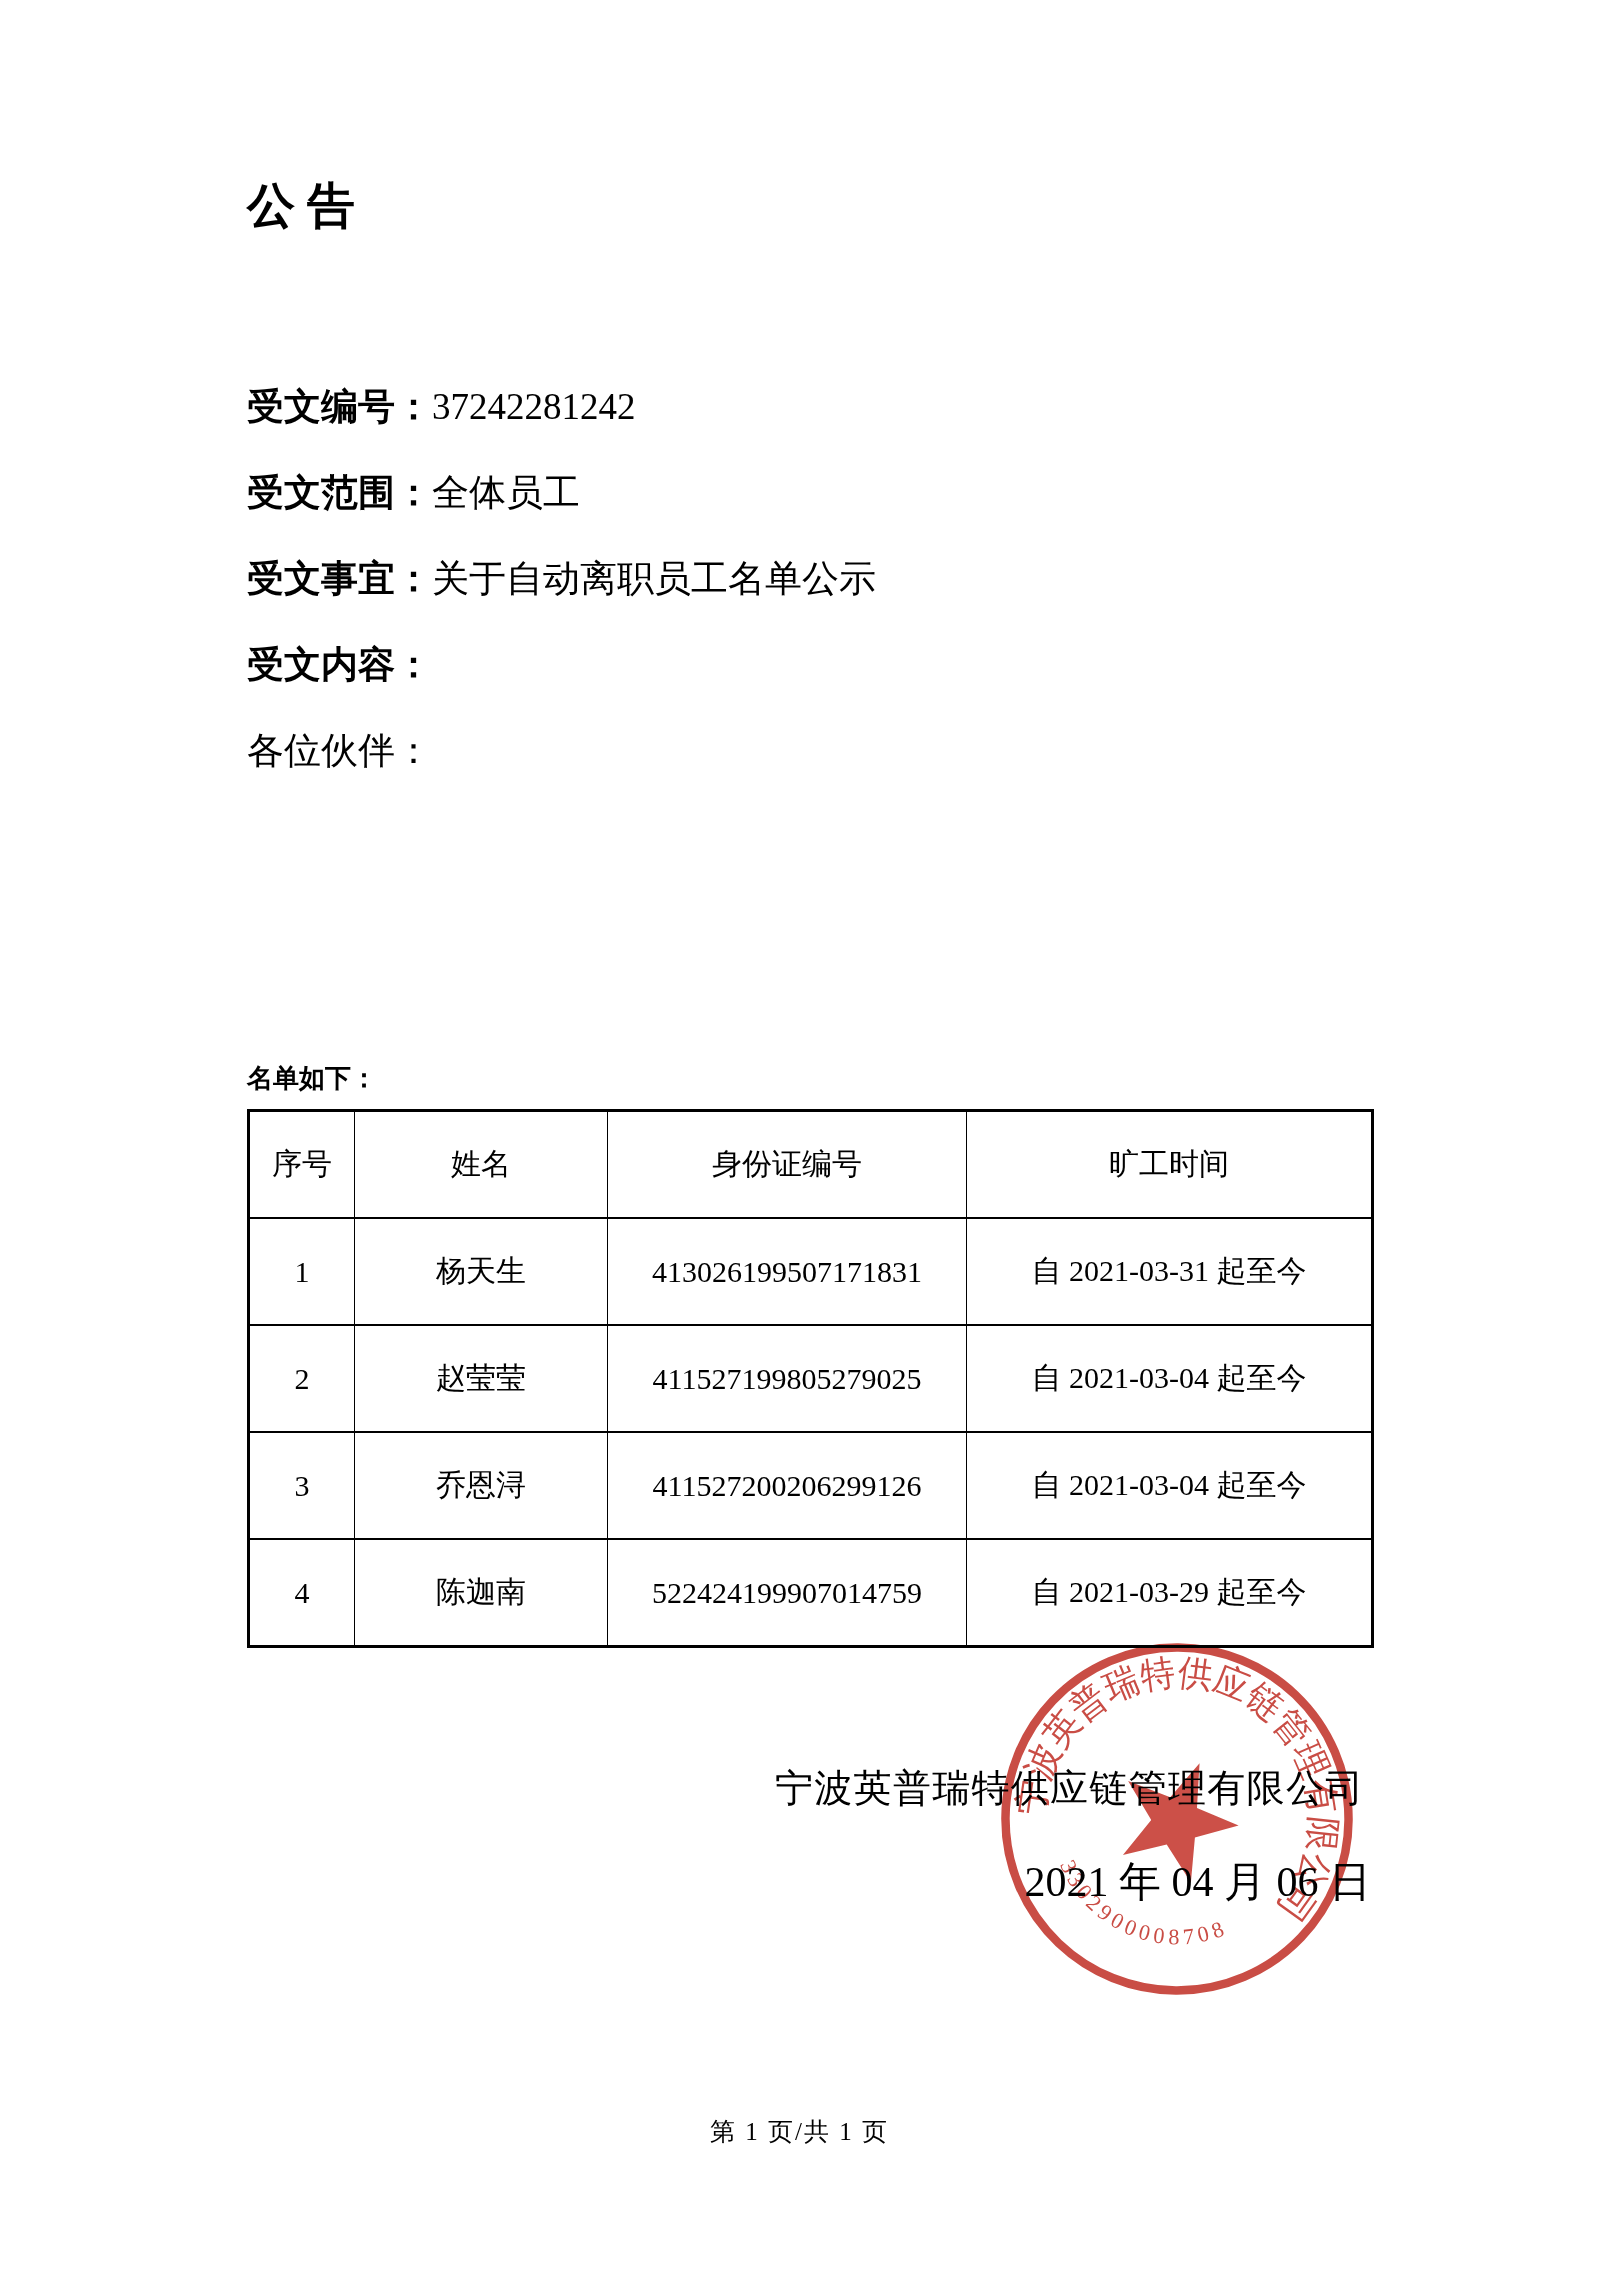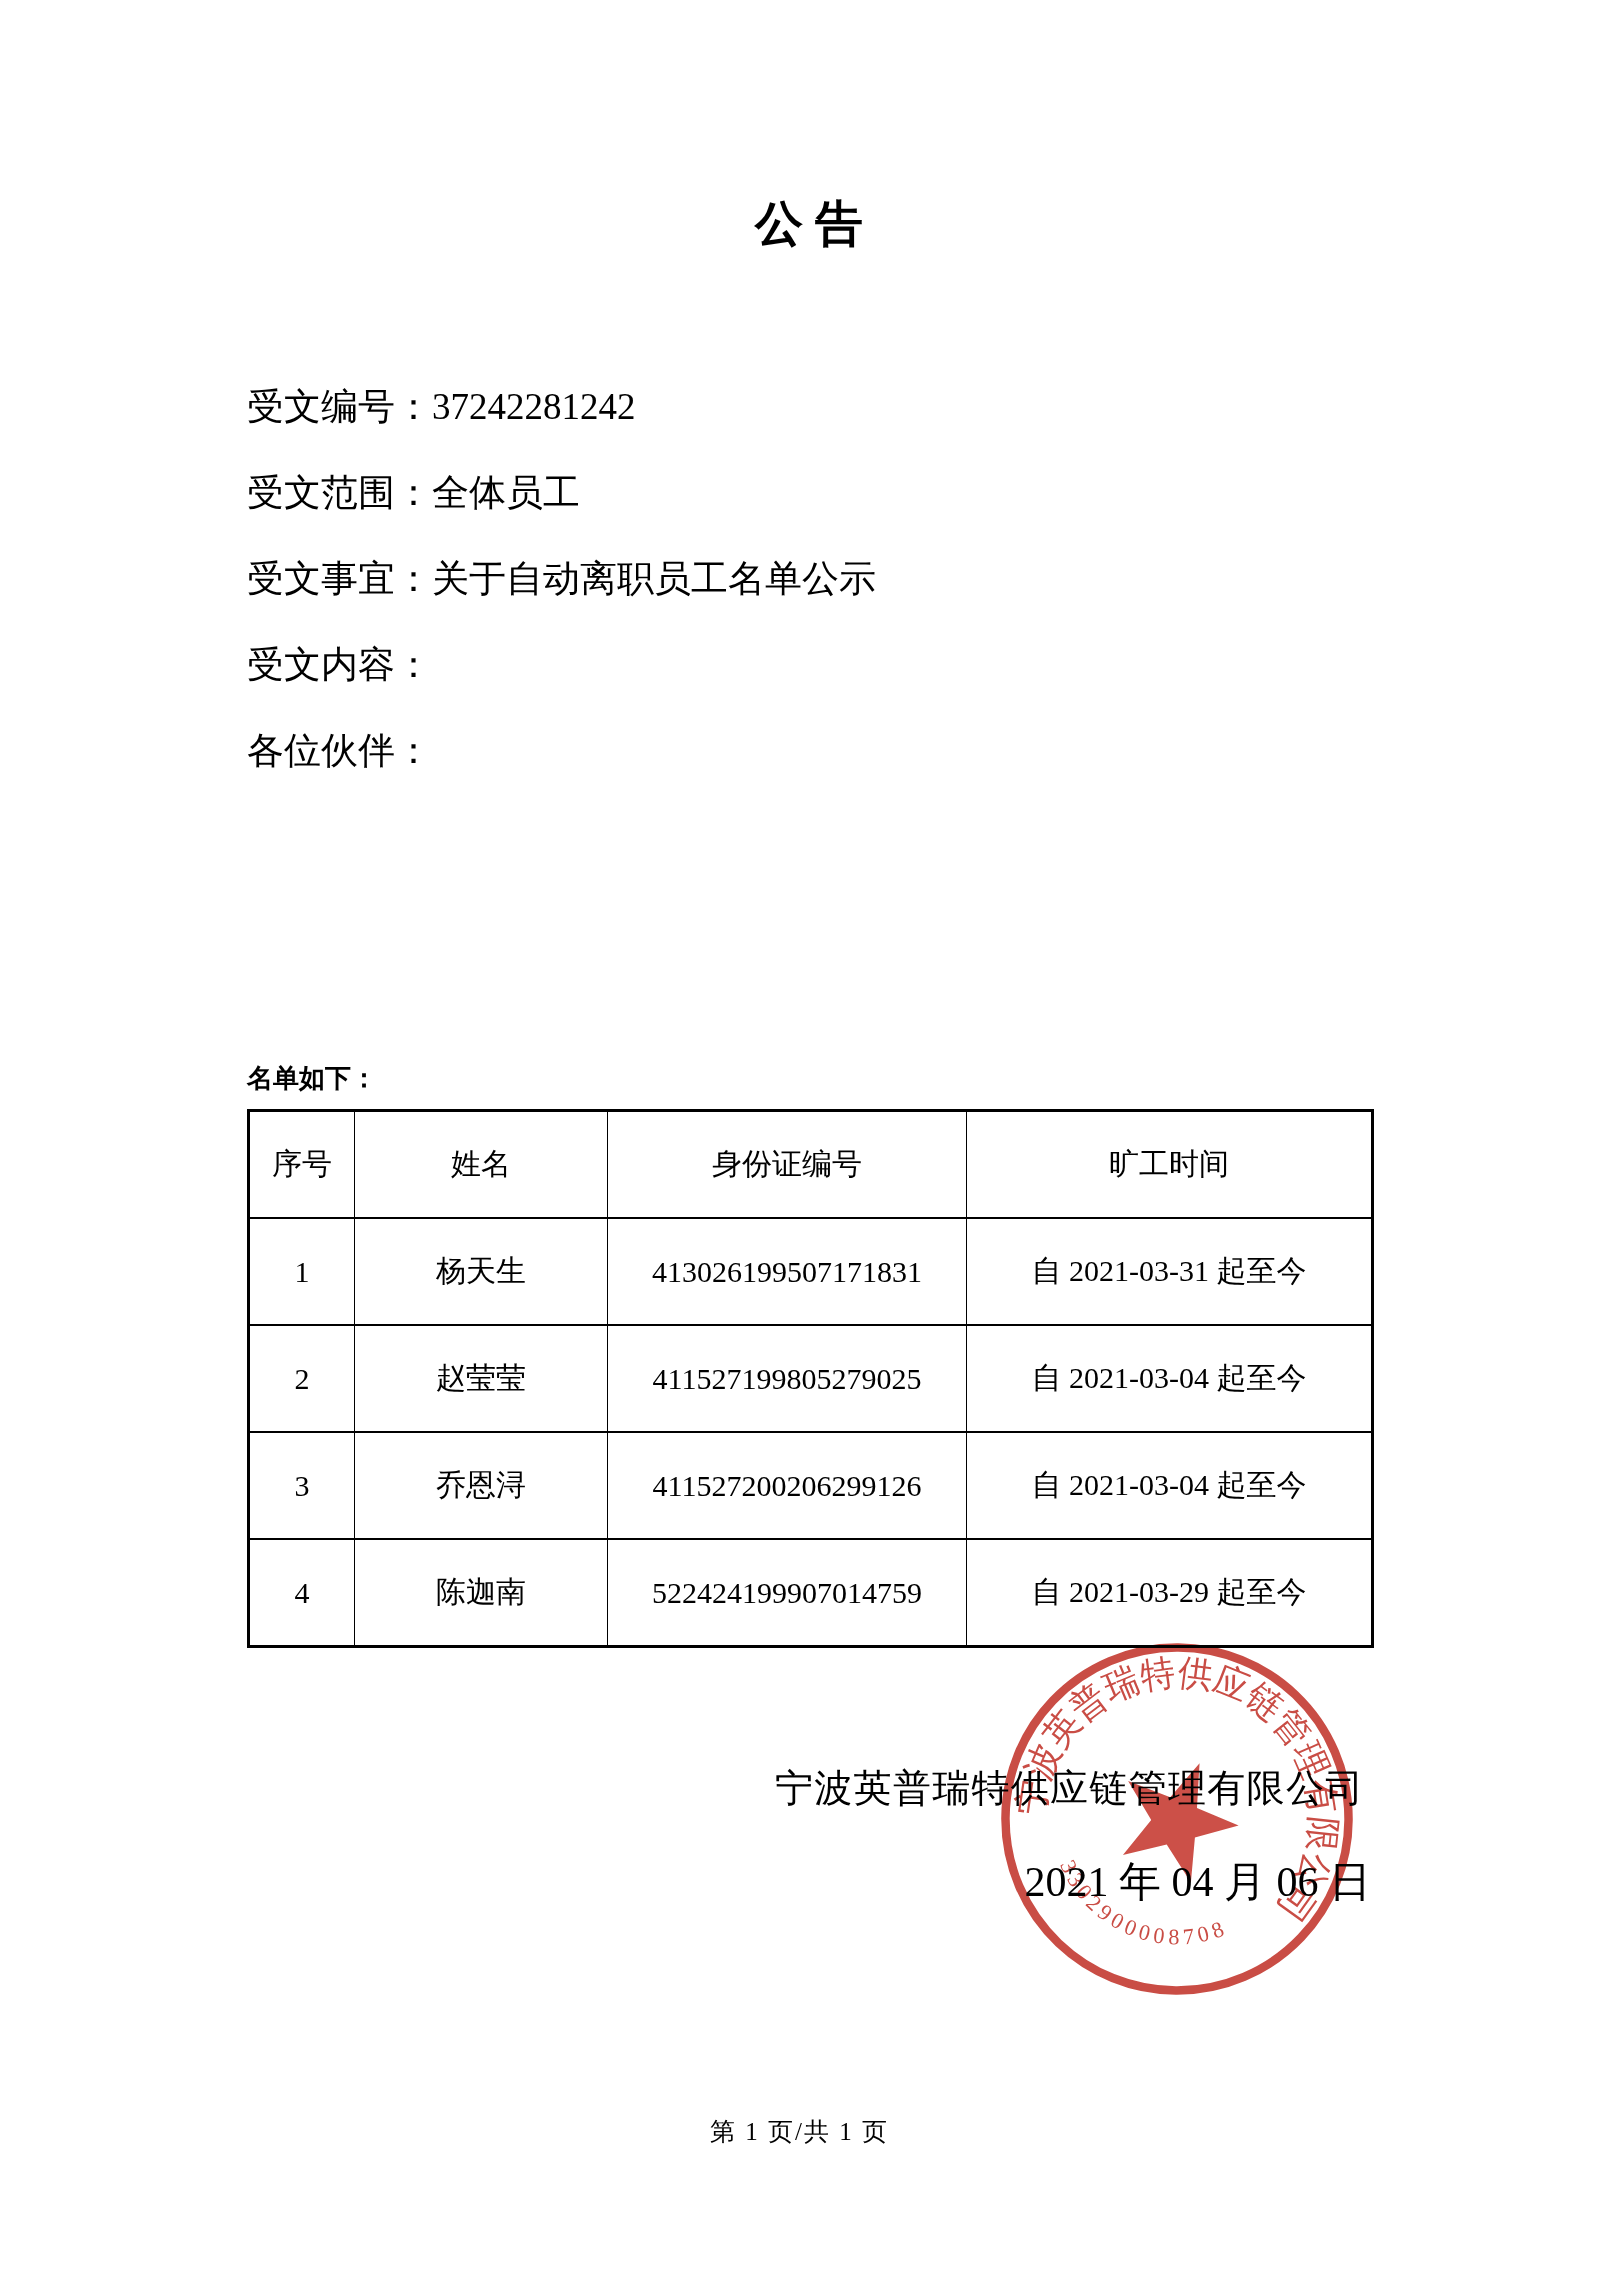--- a/index.html
+++ b/index.html
@@ -7,26 +7,26 @@
     position:relative;
     width:1623px;height:2295px;
     background:#ffffff;
     font-family:"Liberation Serif","DejaVu Serif",serif;
     color:#000;
     overflow:hidden;
     margin:0 auto;
   }
   .abs{position:absolute;left:247px;width:1124px;}
   .title{
-    top:194px;
+    top:176px;
     font-size:48px;font-weight:bold;
-    text-align:center;white-space:pre;line-height:60px;
+    white-space:pre;line-height:60px;
   }
   .fields{top:364px;font-size:37px;line-height:86px;}
-  .field-label{font-weight:normal;}
+  .field-label{font-weight:bold;}
   .body-par{top:796px;font-size:37px;line-height:86px;}
   .jline{text-align:justify;text-align-last:justify;}
   .indent{text-indent:74px;}
   .list-intro{top:1060px;font-size:26px;font-weight:bold;line-height:37px;}
   .table-wrap{top:1109px;}
   table.roster{width:1124px;border-collapse:collapse;border:3.3px solid #000;table-layout:fixed;}
   table.roster td{
     border:1.3px solid #000;border-top-width:2.6px;border-bottom-width:2.6px;
     height:73px;text-align:center;vertical-align:middle;
     font-size:30px;padding:16px;overflow:hidden;

